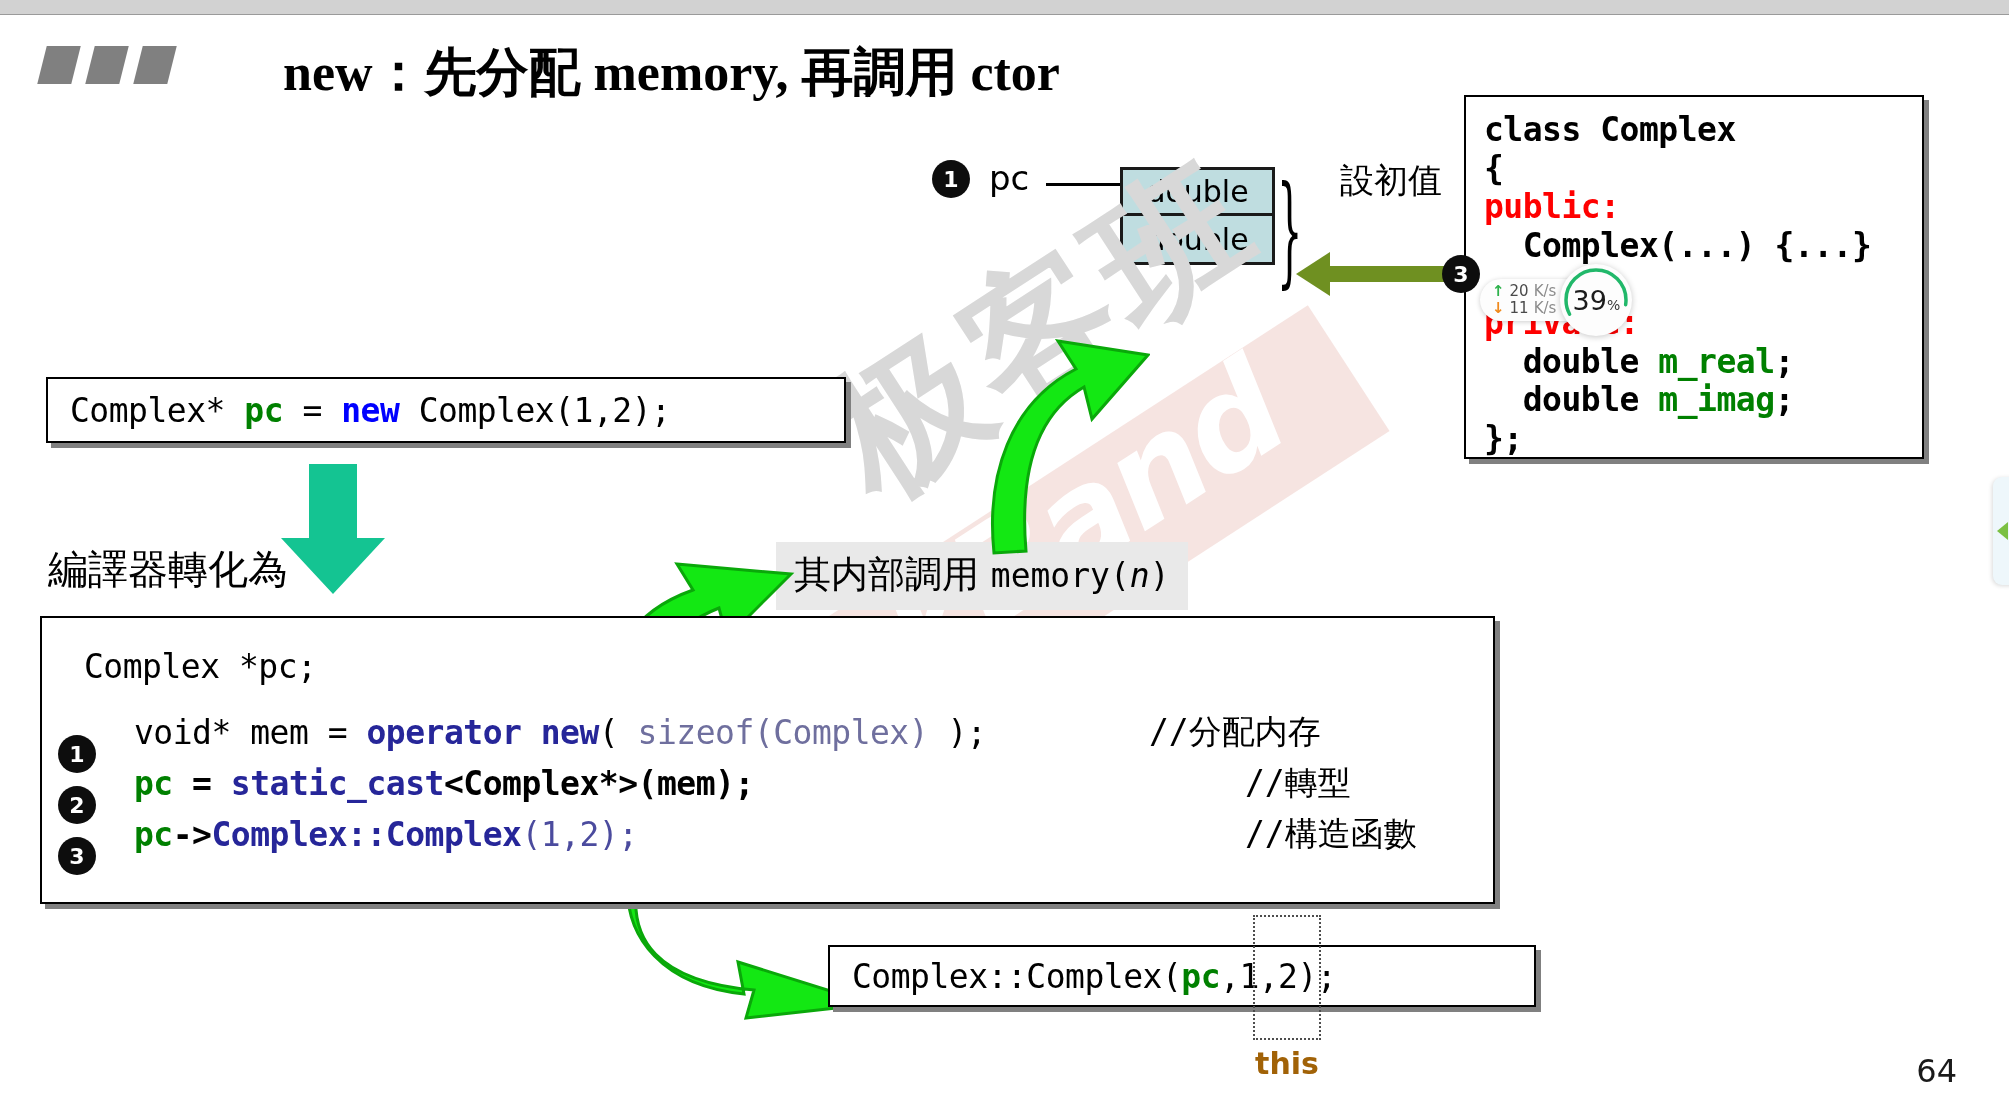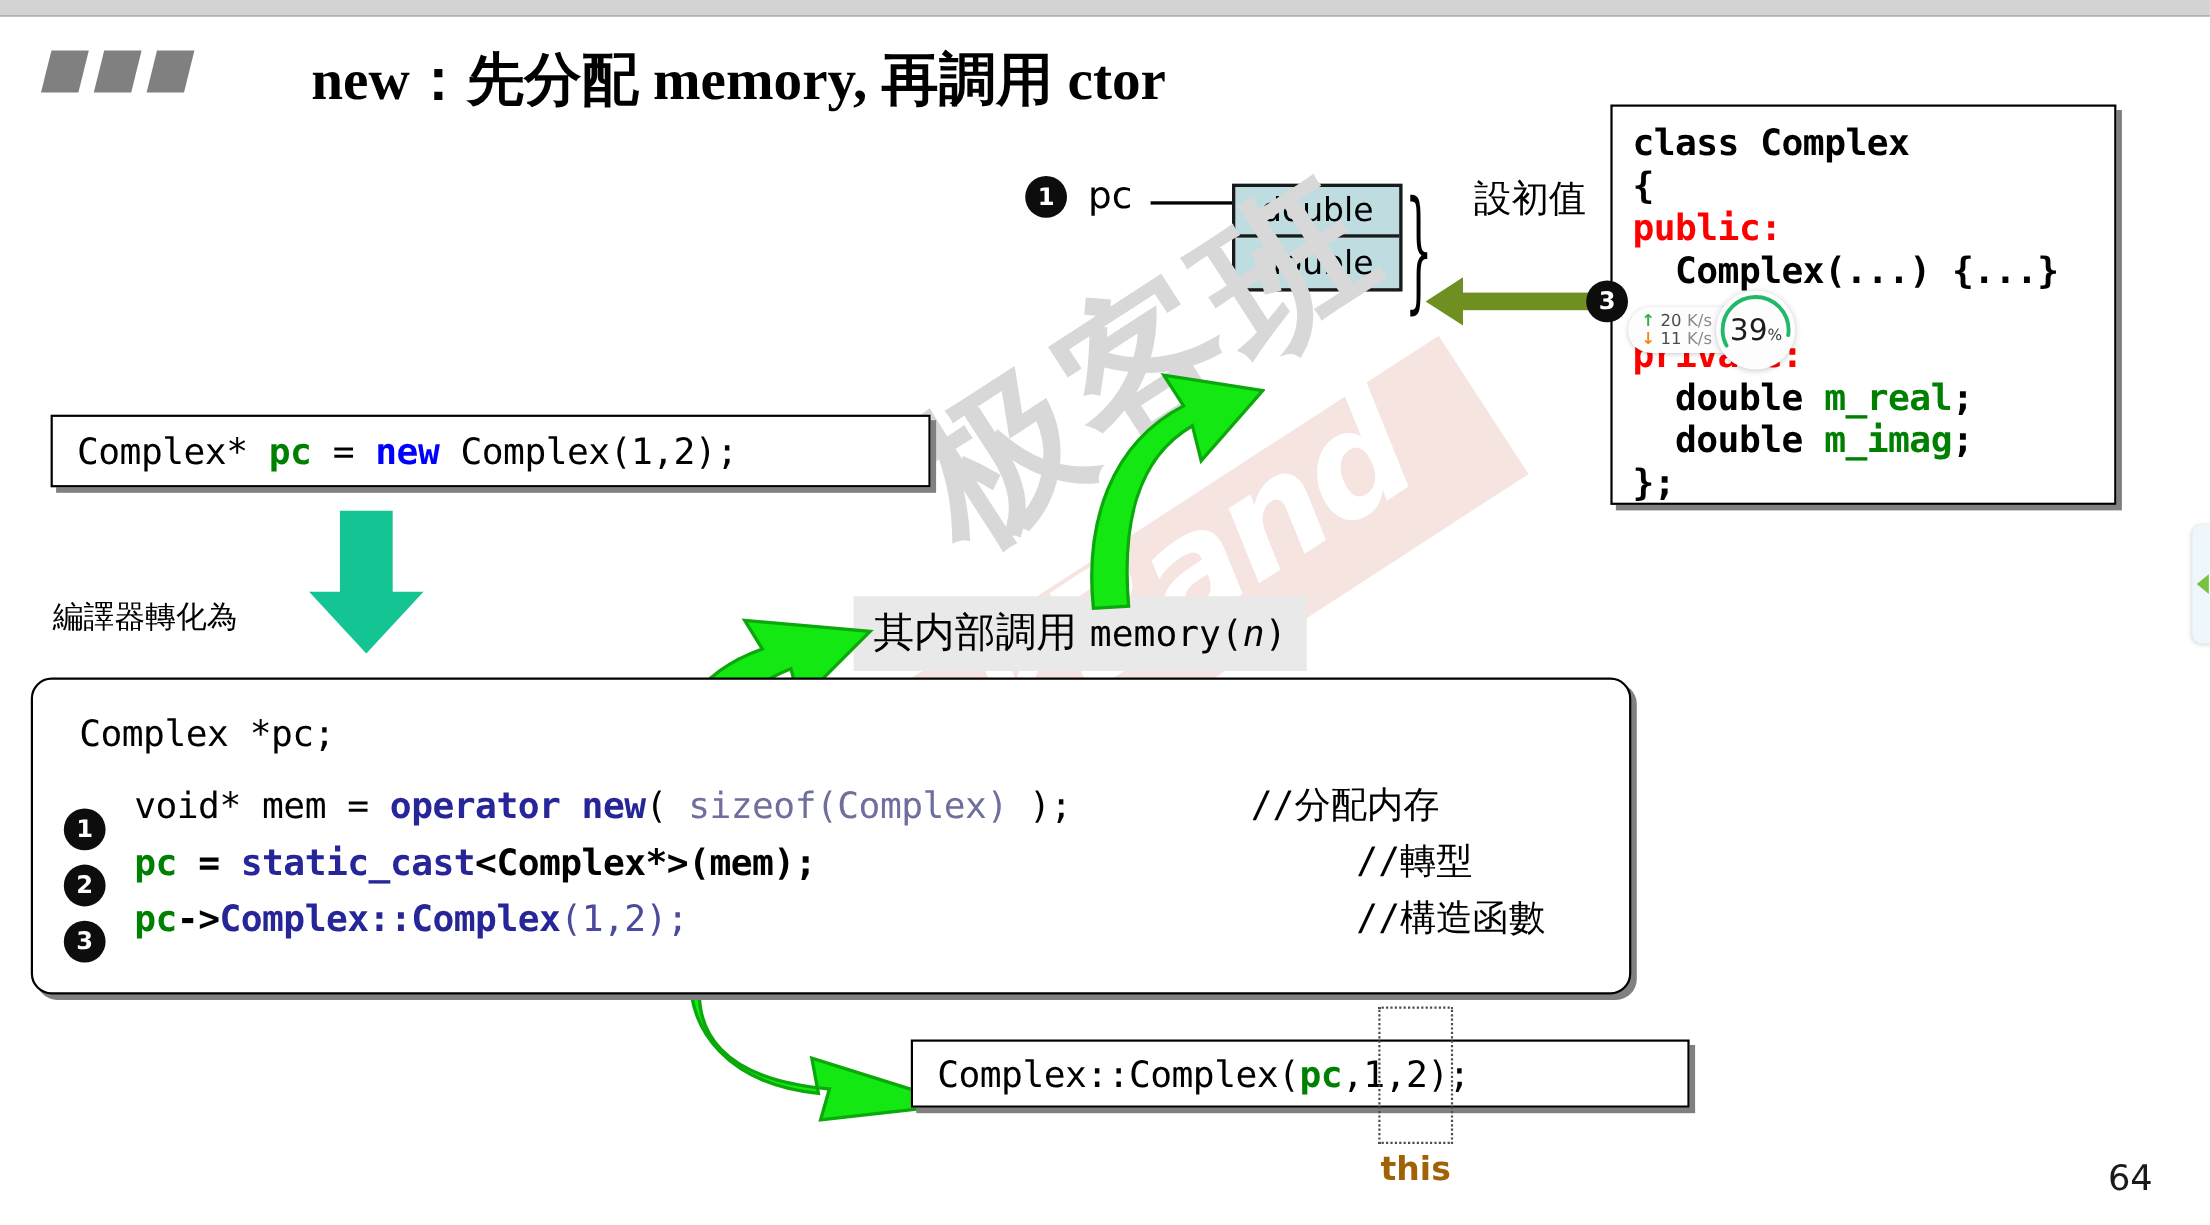--- a/index.html
+++ b/index.html
@@ -118,22 +118,22 @@
   #box-new .code {
     font-size: 33px;
     padding-left: 22px;
     letter-spacing: -0.5px;
   }
   .kw-new { color: #0000ff; font-weight: bold; }
   .id-pc  { color: #008000; font-weight: bold; }
 
   
   #box-expanded {
-    left: 28px; top: 616px;
-    width: 1455px; height: 288px; border-radius: 19px;
+    left: 40px; top: 616px;
+    width: 1455px; height: 288px;
   }
   #box-expanded .code {
     font-size: 33px;
     letter-spacing: -0.5px;
     line-height: 1.0;
   }
   .line-plain {
     position: absolute; left: 42px; top: 32px;
   }
   .numbered-line {
@@ -287,21 +287,21 @@
 
   
   .teal-arrow {
     position: absolute; left: 275px; top: 464px;
     width: 116px; height: 132px;
     z-index: 2;
   }
   .compiler-text {
     position: absolute; left: 48px; top: 542px;
     font-family: "DejaVu Sans", sans-serif;
-    font-size: 28px; color: #000;
+    font-size: 40px; color: #000;
     white-space: nowrap;
   }
 
   
   .malloc-caption {
     position: absolute; left: 776px; top: 542px;
     padding: 8px 18px 10px 18px;
     background: #e9e9e9;
     font-family: "DejaVu Sans", sans-serif;
     font-size: 37px; color: #000;

